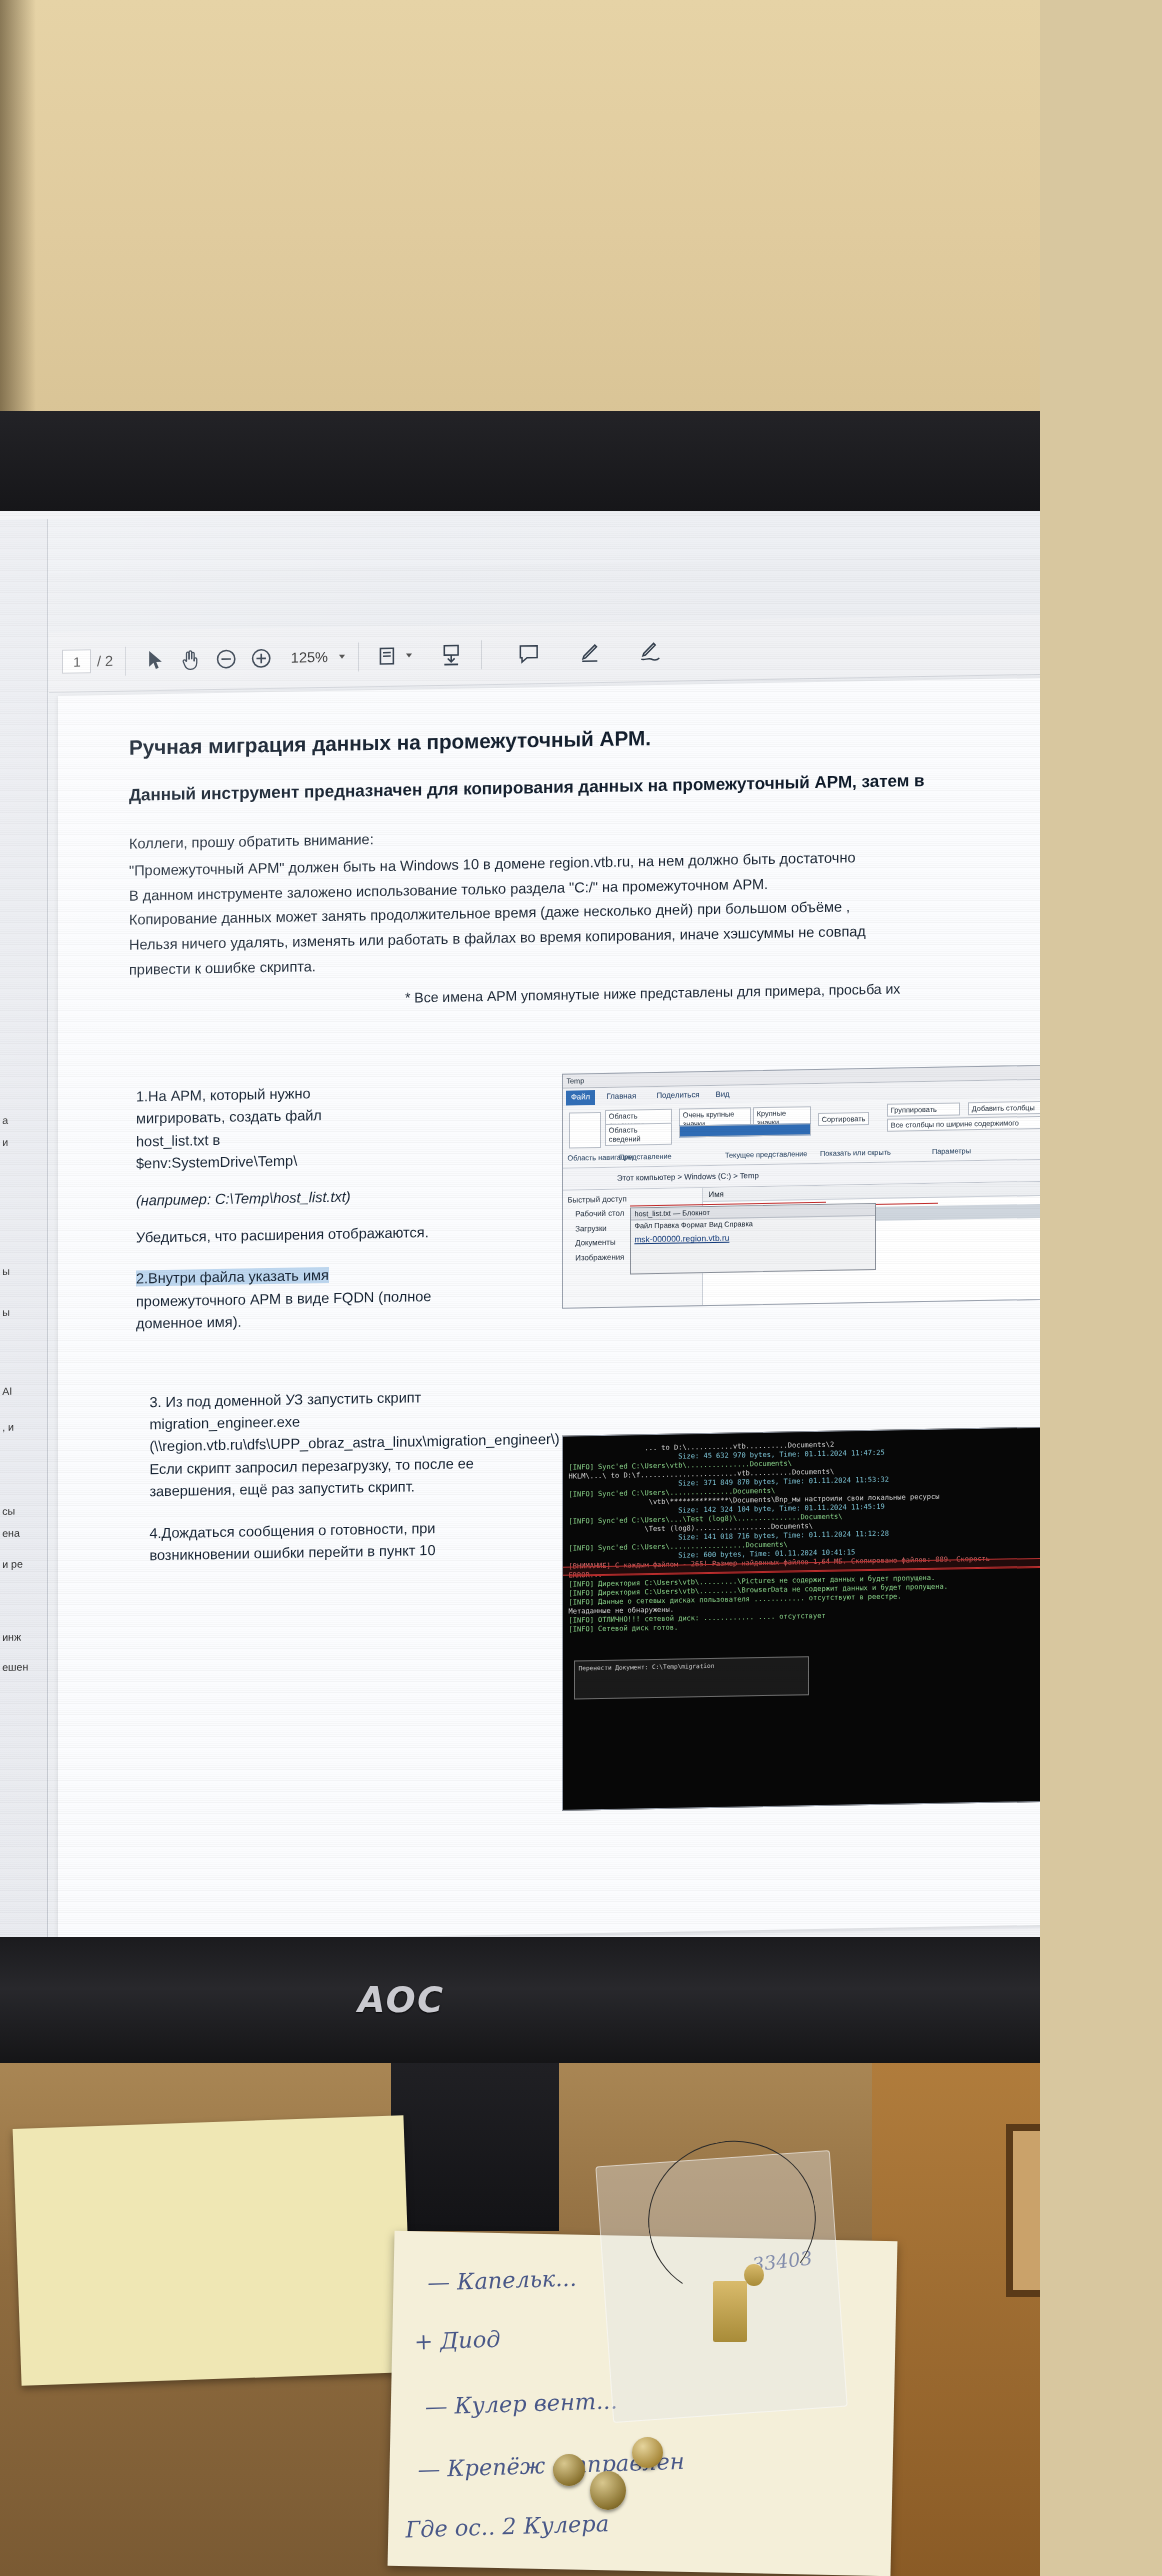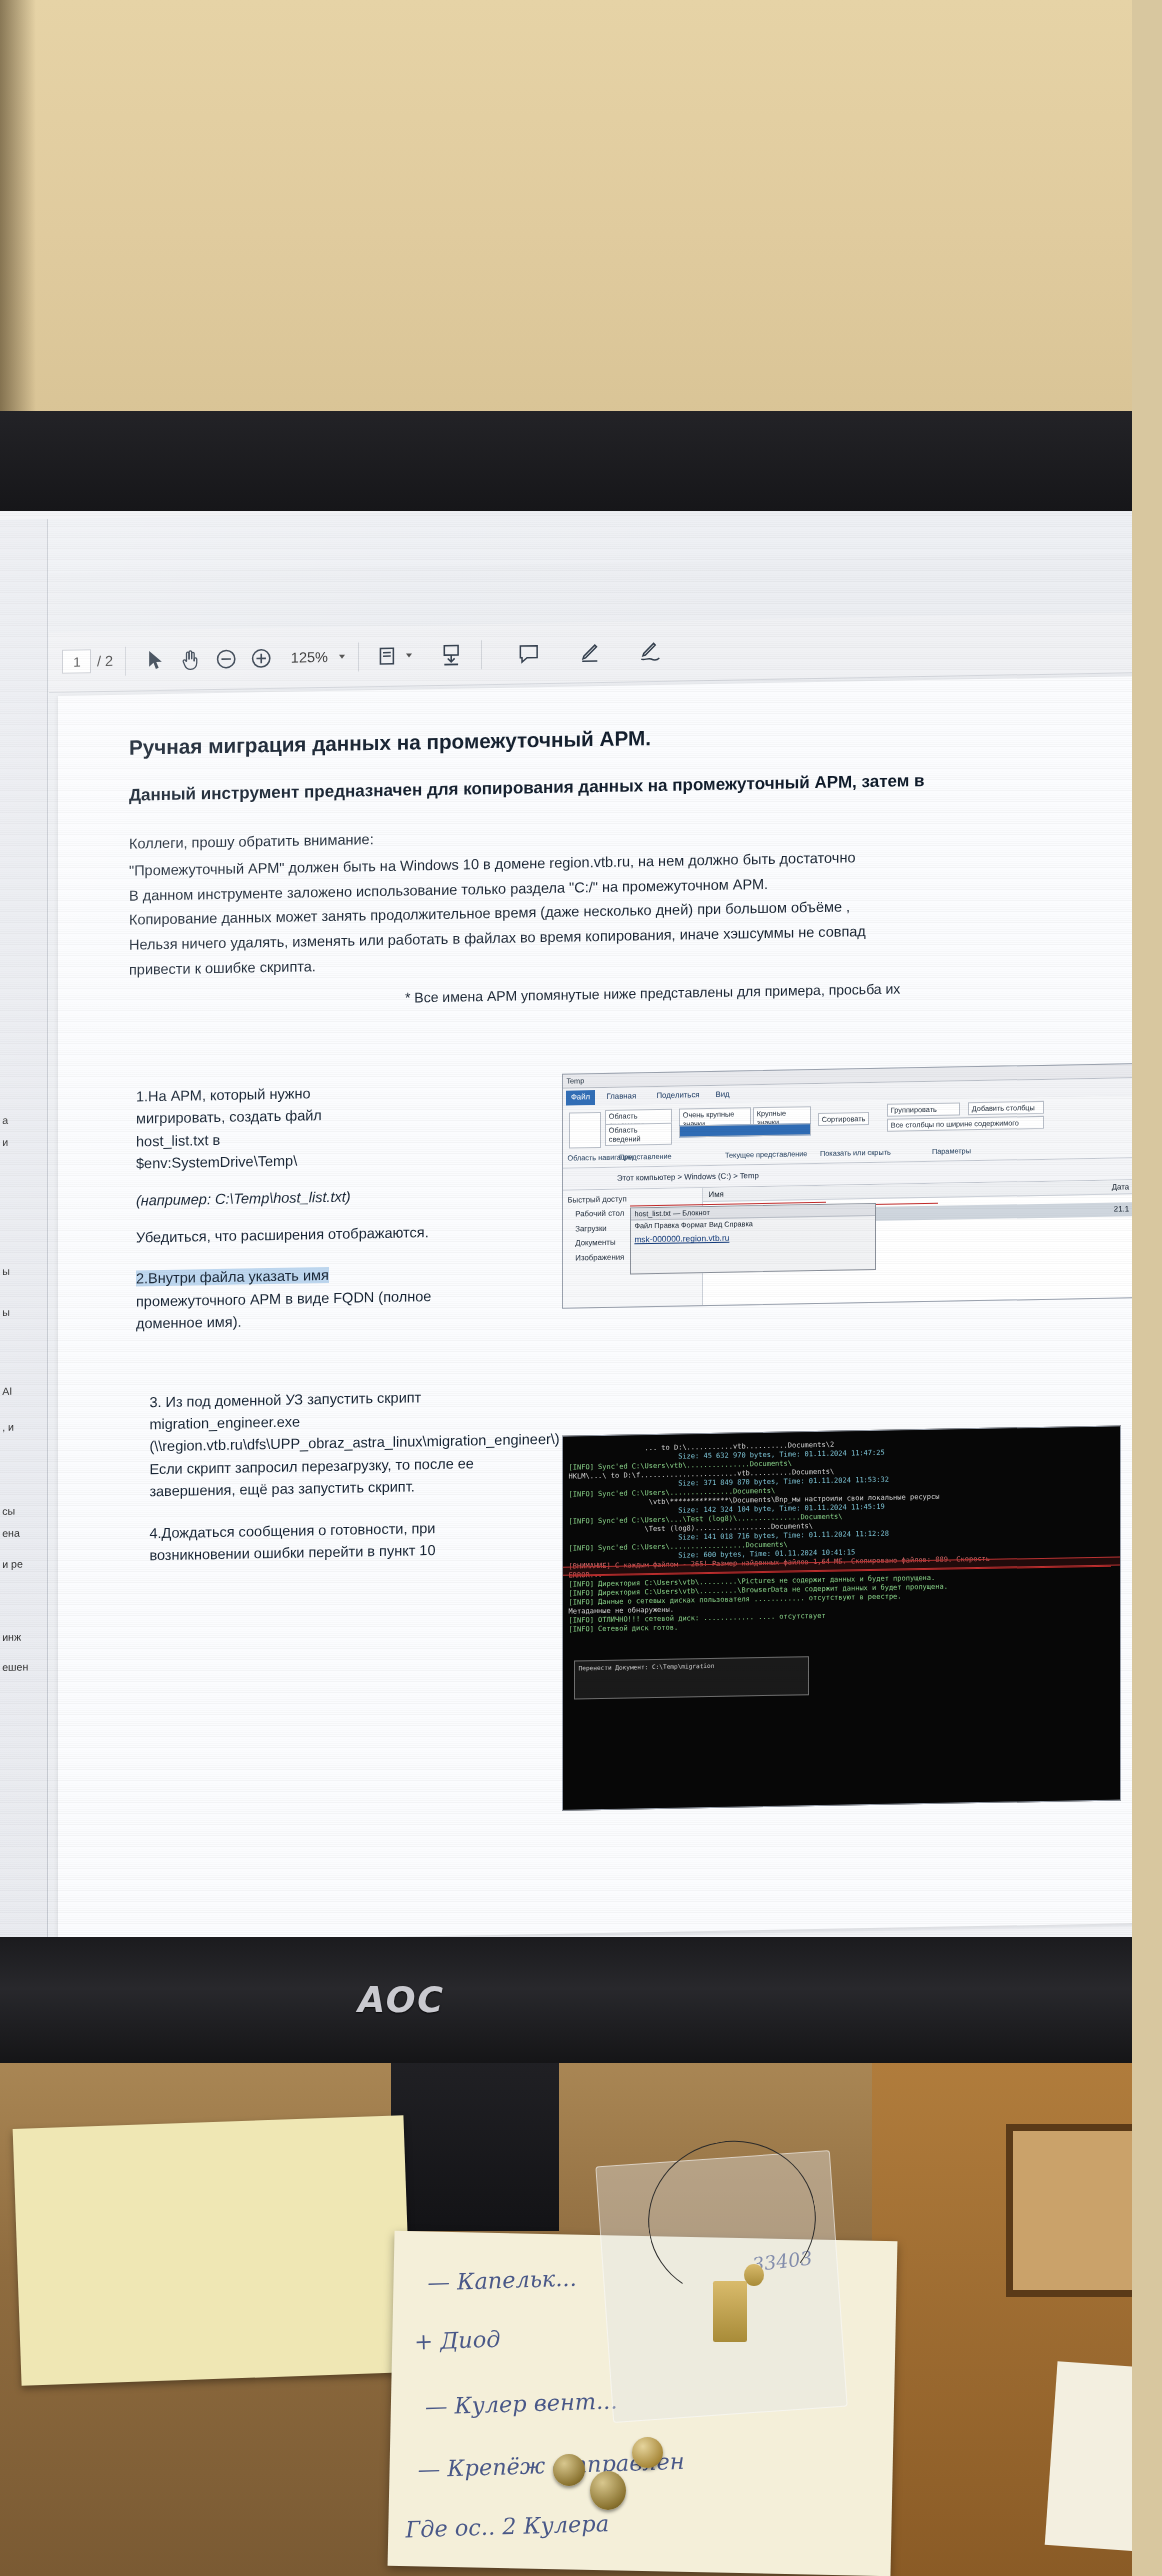--- a/index.html
+++ b/index.html
@@ -4,21 +4,21 @@
 <style>
   * { box-sizing: border-box; margin: 0; padding: 0; }
   html, body {
     width: 1163px; height: 2576px;
     background: #d8c79f;
     font-family: "Liberation Sans", sans-serif;
     overflow: hidden;
   }
   .photo {
     position: relative;
-    width: 1132px; height: 2576px;
+    width: 1040px; height: 2576px;
     background: linear-gradient(175deg, #e2cfa4 0%, #dcc79c 35%, #d6c094 60%, #c9b489 100%);
     overflow: hidden;
   }
 
   
   .wall {
     position: absolute; left: 0; top: 0; width: 1163px; height: 425px;
     background: linear-gradient(180deg, #e6d3a6 0%, #e0cb9e 55%, #d9c496 100%);
   }
   .wall-shadow {

